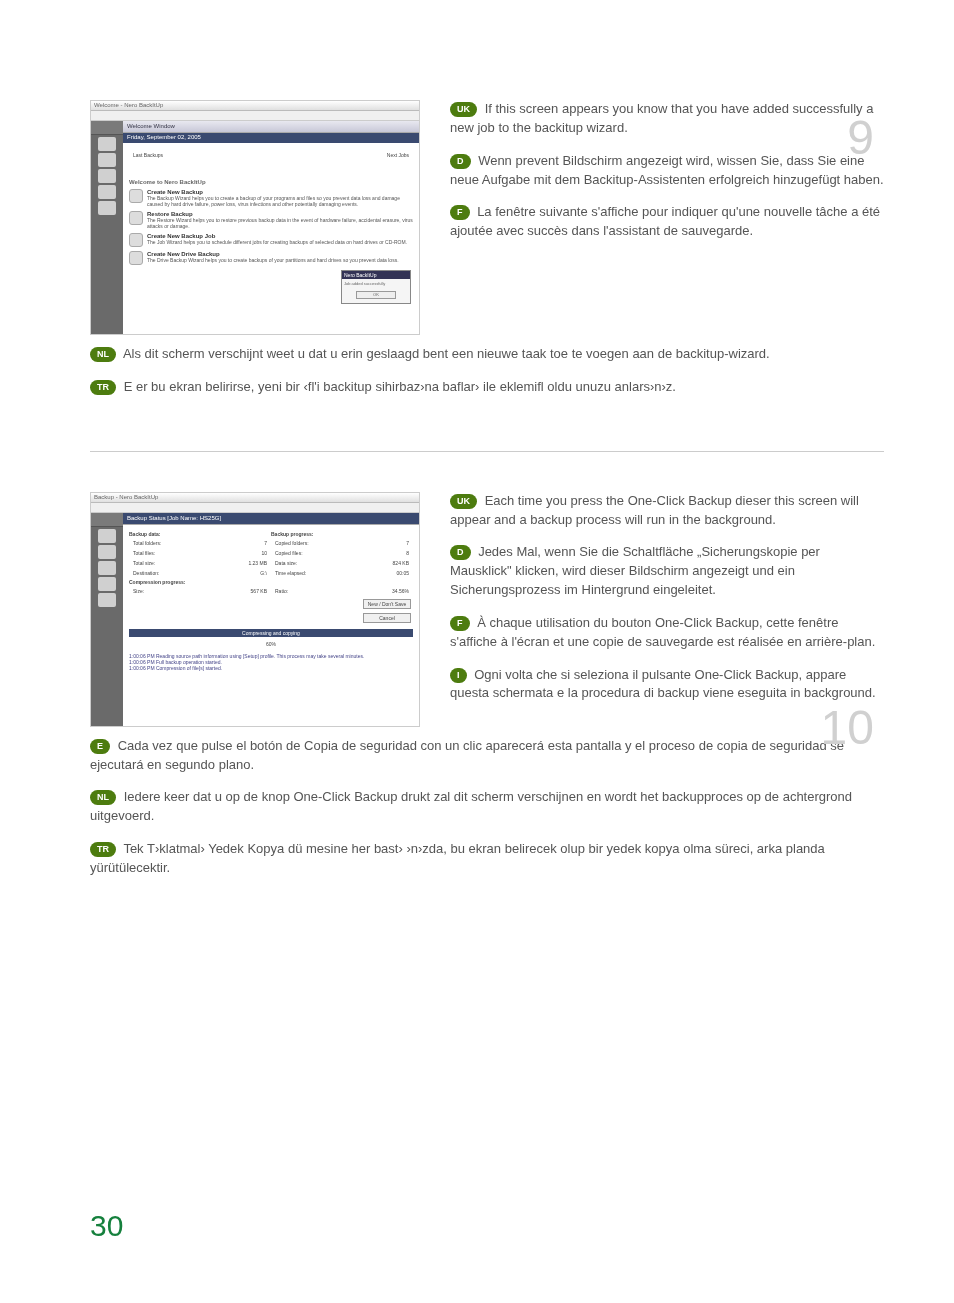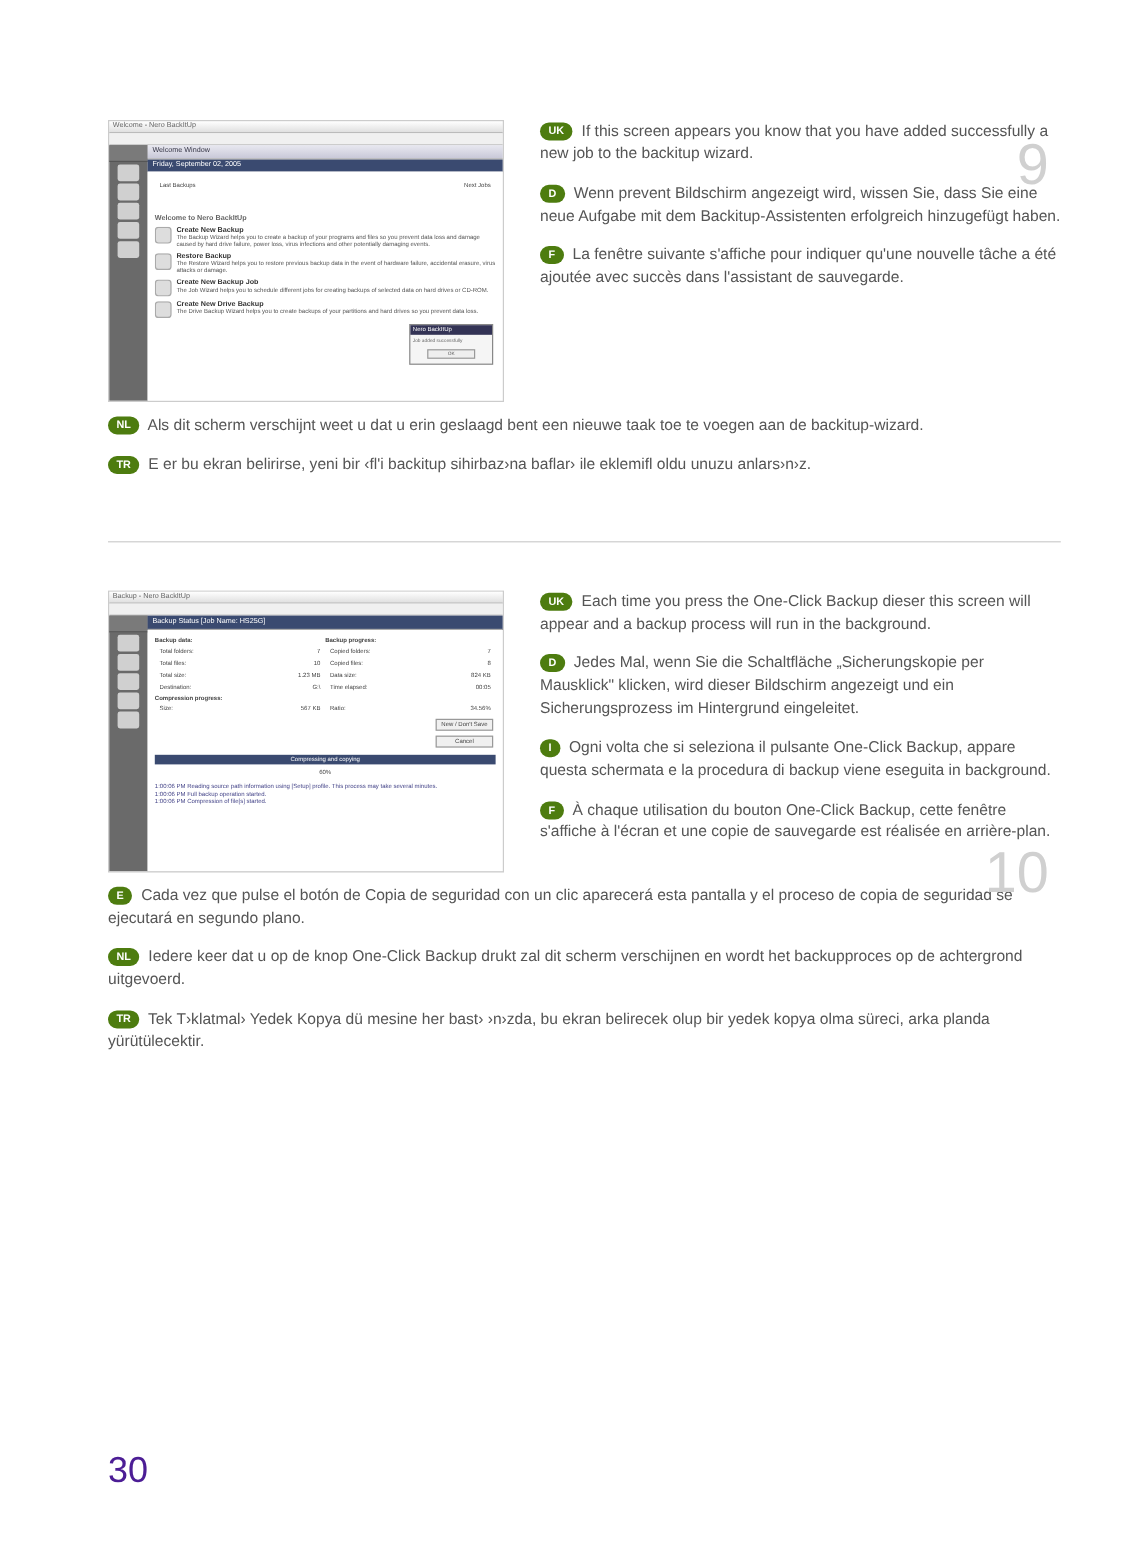--- a/index.html
+++ b/index.html
@@ -18,21 +18,21 @@
     right: 80px;
     font-size: 48px;
     font-weight: 300;
     color: #d0d0d0;
   }
   .page-number-bottom {
     position: absolute;
     bottom: 60px;
     left: 90px;
     font-size: 30px;
-    color: #4c1d95;
+    color: #15803d;
   }
   .section {
     overflow: hidden;
     margin-bottom: 40px;
   }
   .screenshot {
     float: left;
     width: 330px;
     height: 235px;
     background: #e8e8e8;
@@ -296,22 +296,22 @@
           <div>1:00:06 PM Full backup operation started.</div>
           <div>1:00:06 PM Compression of file[s] started.</div>
         </div>
       </div>
     </div>
   </div>
 
   <div class="right-col">
     <p class="lang-block"><span class="badge">UK</span> <span>Each time you press the One-Click Backup dieser this screen will appear and a backup process will run in the background.</span></p>
     <p class="lang-block"><span class="badge">D</span> <span>Jedes Mal, wenn Sie die Schaltfläche „Sicherungskopie per Mausklick" klicken, wird dieser Bildschirm angezeigt und ein Sicherungsprozess im Hintergrund eingeleitet.</span></p>
+    <p class="lang-block"><span class="badge">F</span> <span>À chaque utilisation du bouton One-Click Backup, cette fenêtre s'affiche à l'écran et une copie de sauvegarde est réalisée en arrière-plan.</span></p>
     <p class="lang-block"><span class="badge">I</span> <span>Ogni volta che si seleziona il pulsante One-Click Backup, appare questa schermata e la procedura di backup viene eseguita in background.</span></p>
-    <p class="lang-block"><span class="badge">F</span> <span>À chaque utilisation du bouton One-Click Backup, cette fenêtre s'affiche à l'écran et une copie de sauvegarde est réalisée en arrière-plan.</span></p>
   </div>
 
   <p class="lang-block wide"><span class="badge">E</span> <span>Cada vez que pulse el botón de Copia de seguridad con un clic aparecerá esta pantalla y el proceso de copia de seguridad se ejecutará en segundo plano.</span></p>
   <p class="lang-block wide"><span class="badge">NL</span> <span>Iedere keer dat u op de knop One-Click Backup drukt zal dit scherm verschijnen en wordt het backupproces op de achtergrond uitgevoerd.</span></p>
   <p class="lang-block wide"><span class="badge">TR</span> <span>Tek T›klatmal› Yedek Kopya dü mesine her bast› ›n›zda, bu ekran belirecek olup bir yedek kopya olma süreci, arka planda yürütülecektir.</span></p>
 </div>
 
 <div class="page-number-bottom">30</div>
 
 </body></html>

